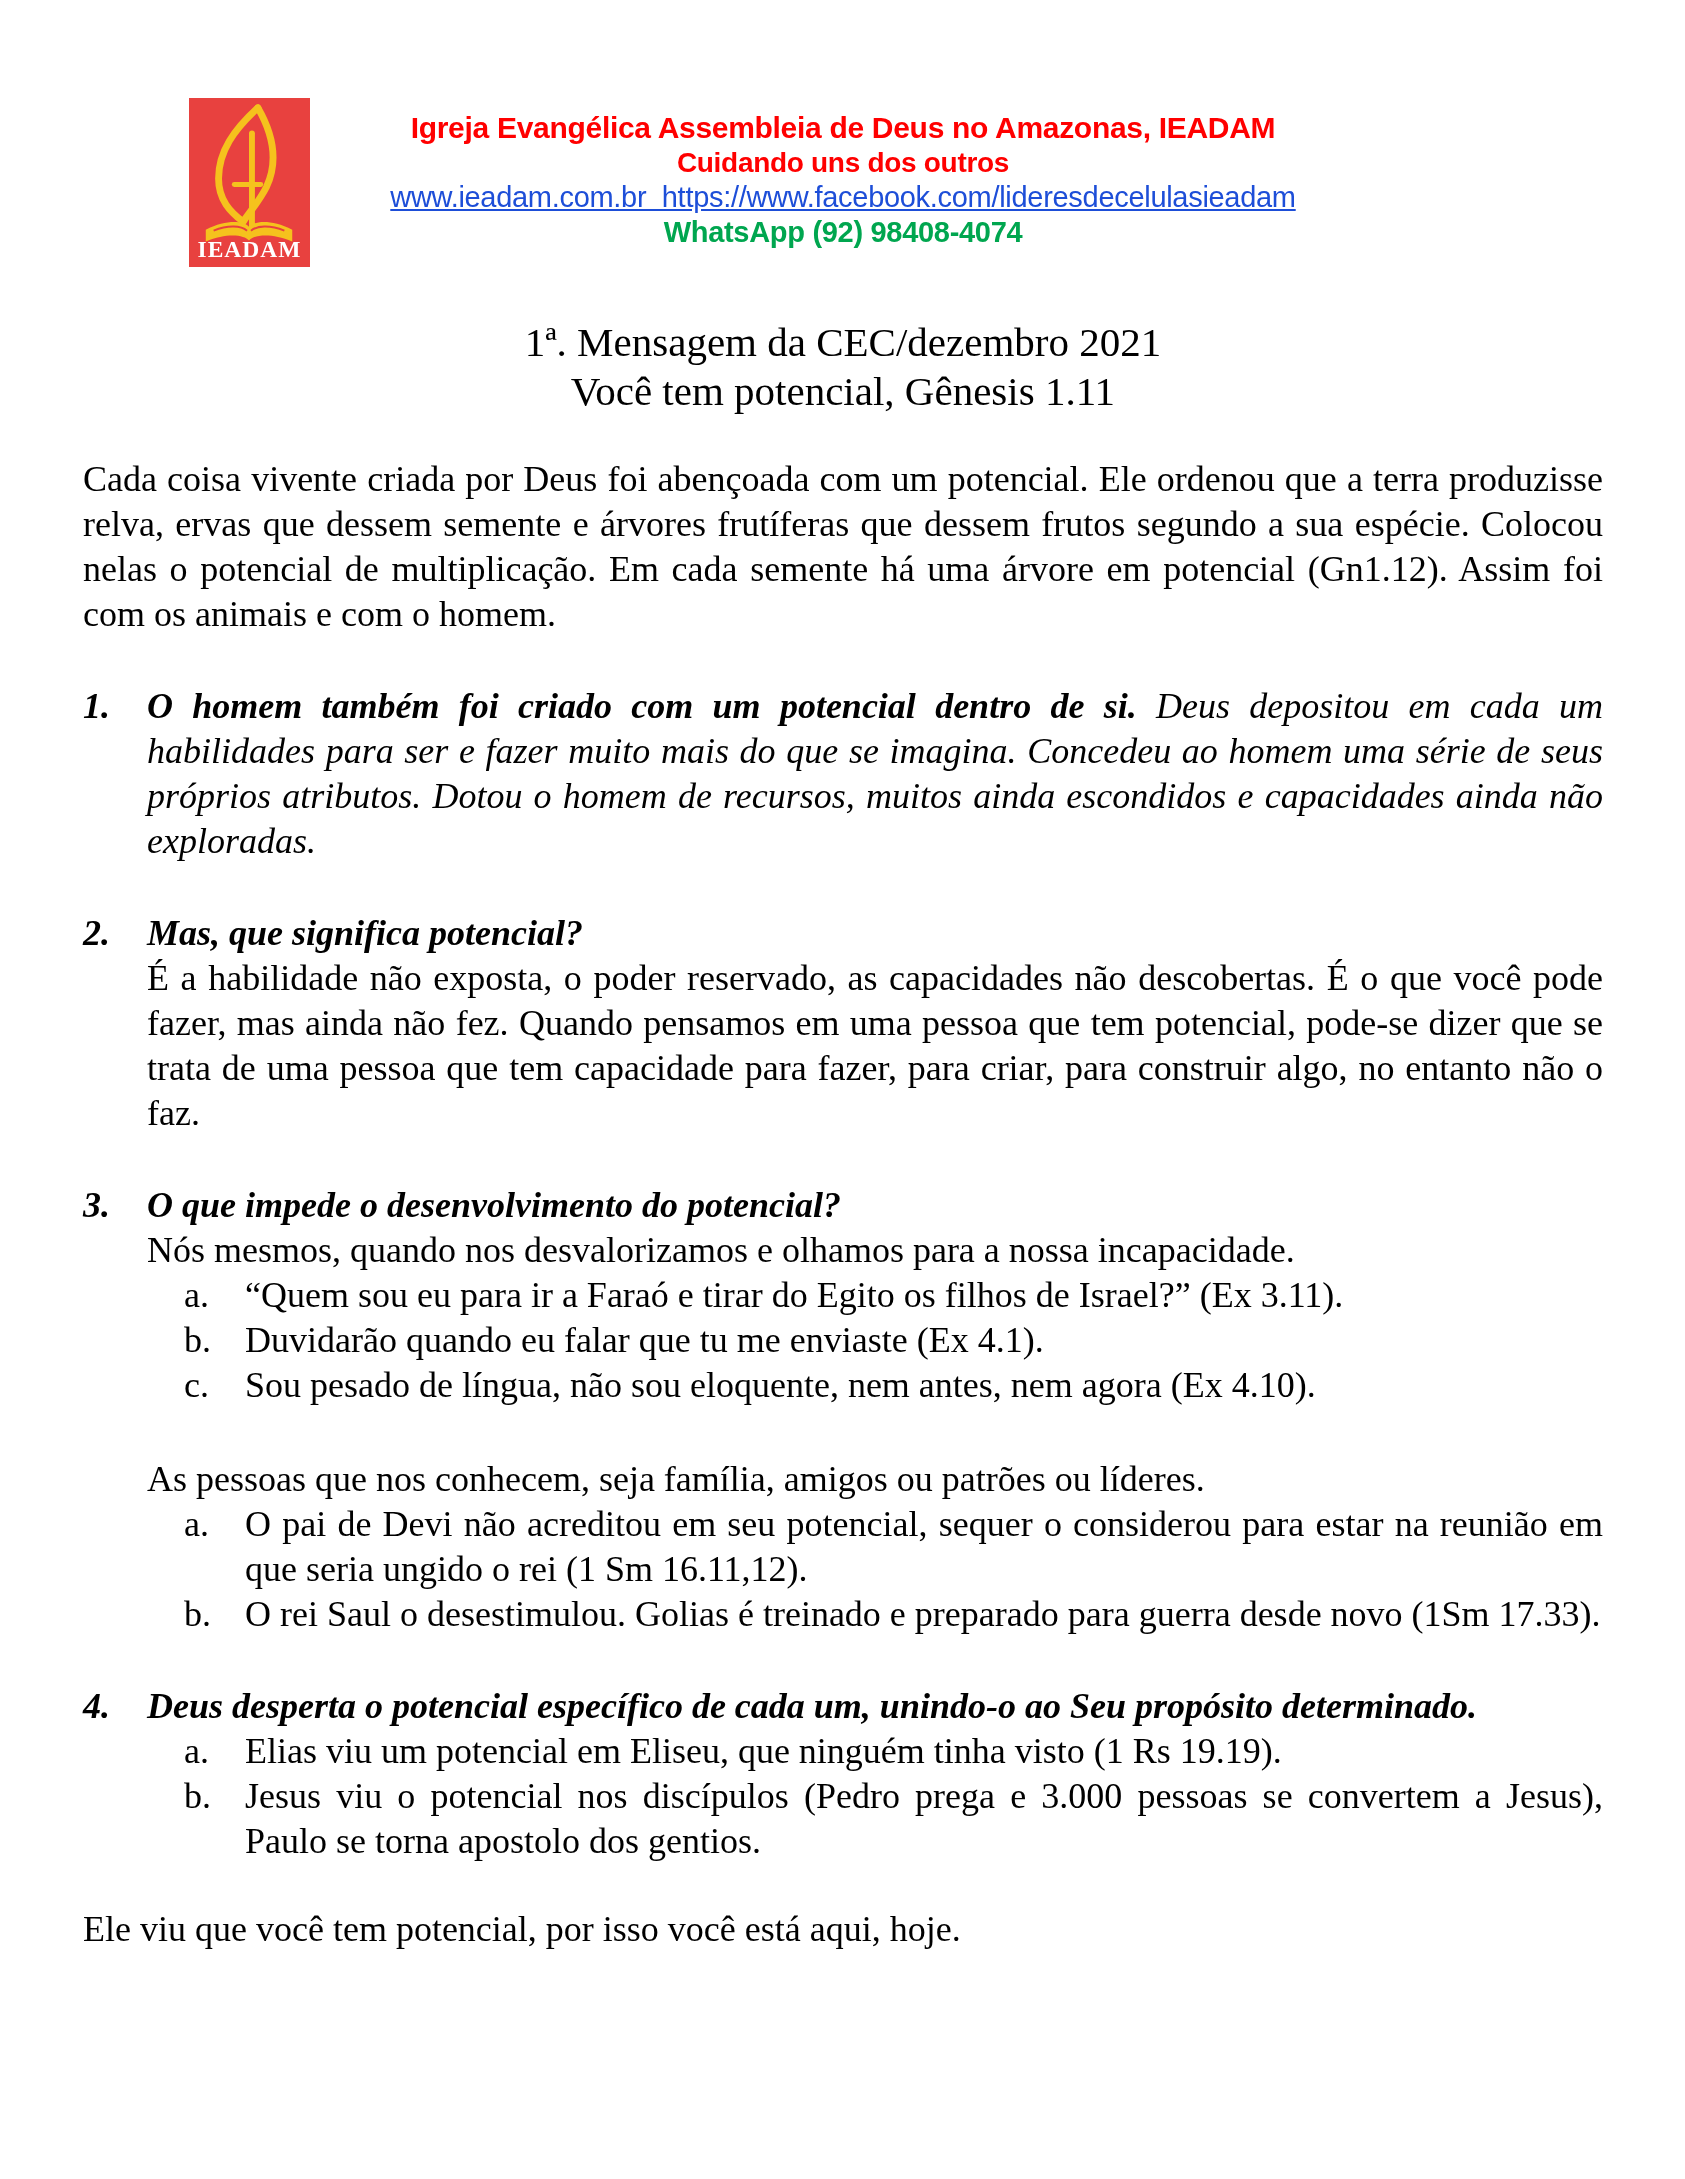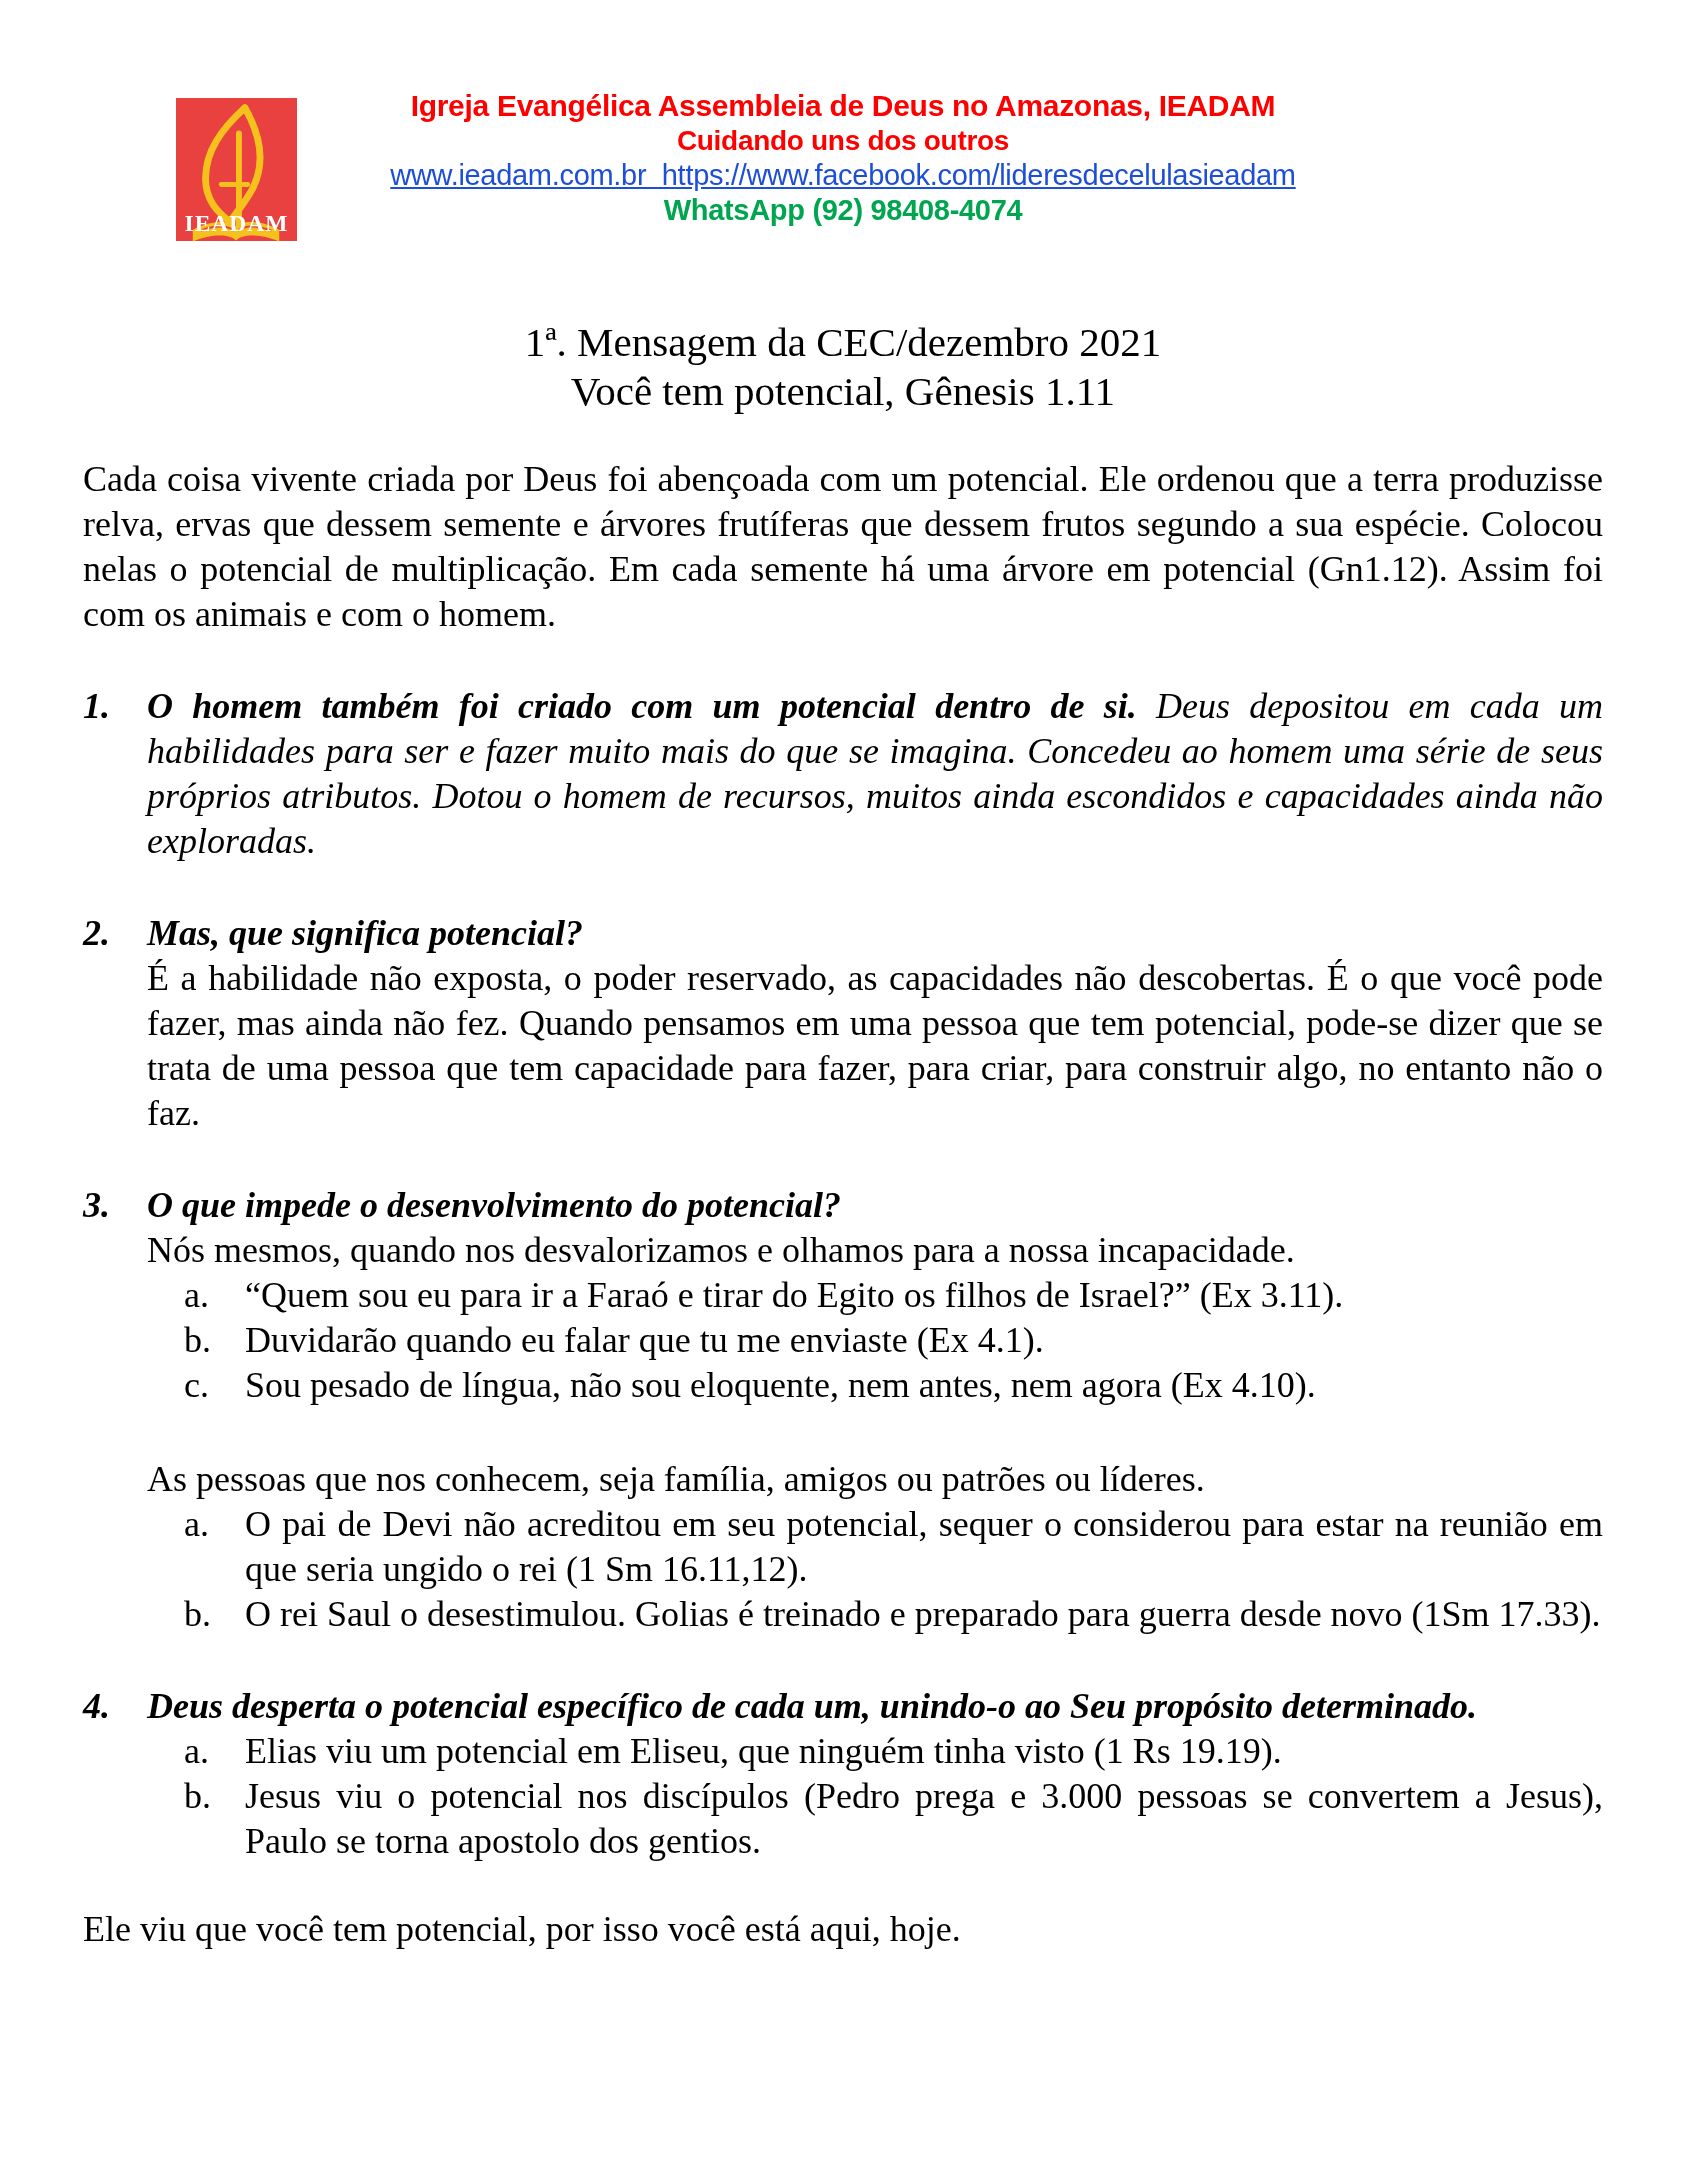--- a/index.html
+++ b/index.html
@@ -7,37 +7,37 @@
     position:relative;
     width:1686px;height:2180px;
     background:#ffffff;
     overflow:hidden;
     font-family:"Liberation Serif", serif;
     color:#000000;
   }
   
   .header-area{position:relative;height:294px;}
   .logo{
-    position:absolute;left:176px;top:98px;
-    width:121px;height:143px;
+    position:absolute;left:189px;top:98px;
+    width:121px;height:169px;
     background:#E8413F;
   }
   .logo svg{position:absolute;left:0;top:0;}
   .logo-text{
     position:absolute;left:0;right:0;bottom:3.9px;
     text-align:center;
     color:#ffffff;
     font-family:"Liberation Serif", serif;
     font-weight:bold;
     font-size:23.5px;
     letter-spacing:1px;
   }
   .header-text{
     text-align:center;
-    padding-top:88px;
+    padding-top:110px;
     font-family:"Liberation Sans", sans-serif;
     letter-spacing:-0.3px;
   }
   .h-church{color:#FF0000;font-weight:bold;font-size:30px;line-height:36px;}
   .h-motto{color:#FF0000;font-weight:bold;font-size:28px;line-height:33px;}
   .h-theme{font-size:28px;line-height:34px;}
   .h-theme .pref{color:#FF0000;font-weight:normal;}
   .h-theme .theme{color:#2121CE;font-weight:bold;}
   .h-links{
     color:#1d4ed8;font-size:29px;line-height:36px;

